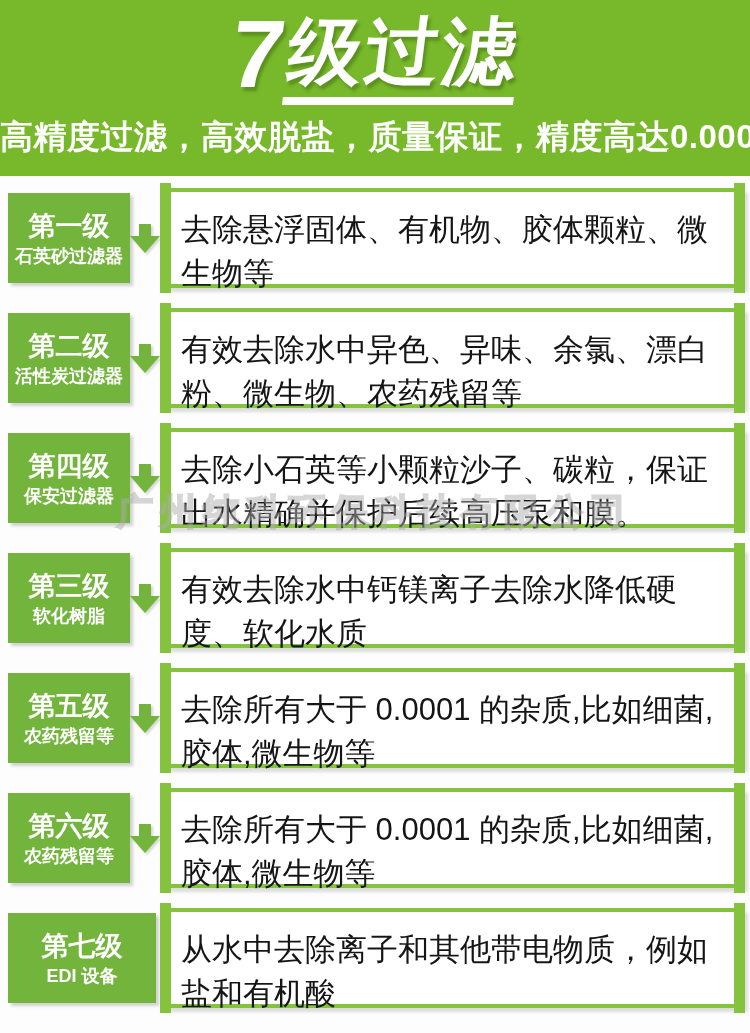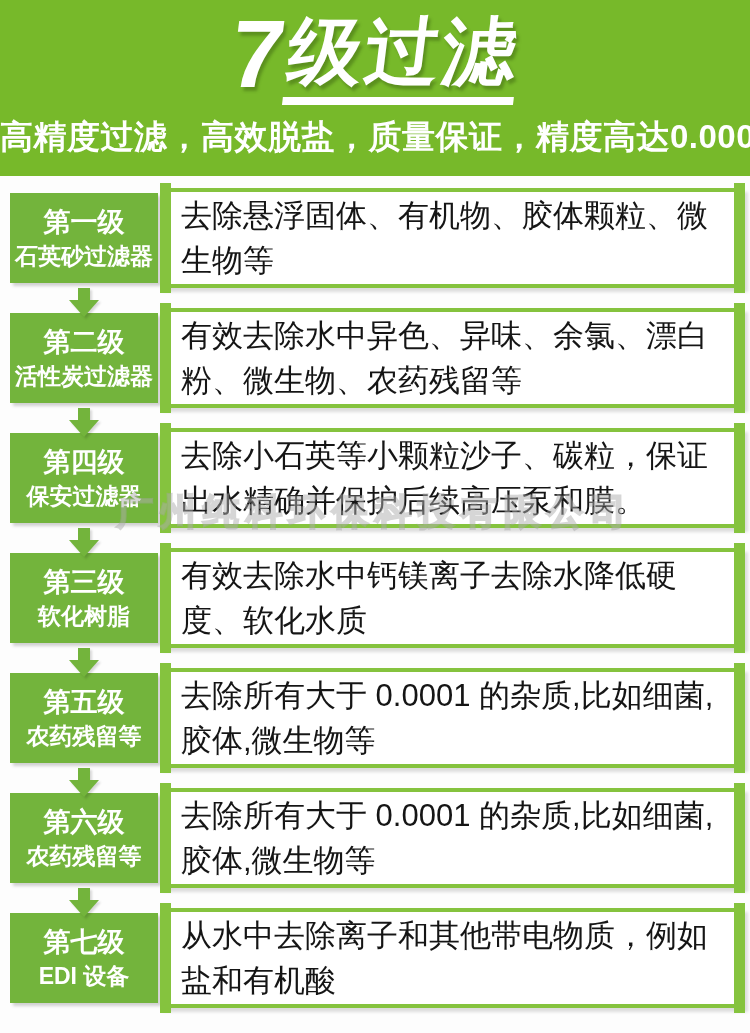--- a/index.html
+++ b/index.html
@@ -55,39 +55,39 @@
   }
   .row {
     height:120px;
     display:flex;
     align-items:flex-start;
   }
   .left-col {
     width:160px;
     flex:0 0 160px;
     display:flex;
-    flex-direction:column;
+    flex-direction:row;
     align-items:center;
     padding-left:8px;
   }
   .label-box {
     width:148px;
     height:90px;
     margin-top:5px;
     background:var(--box_green,#73b43c);
     color:#fff;
     display:flex;
     flex-direction:column;
     justify-content:center;
     align-items:center;
     text-align:center;
     box-shadow:3px 3px 3px rgba(0,0,0,0.18);
   }
   .label-level { font-size:27px; font-weight:bold; line-height:1.35; }
-  .label-name  { font-size:23px; font-weight:bold; line-height:1.35; white-space:nowrap; }
+  .label-name  { font-size:18px; font-weight:bold; line-height:1.35; white-space:nowrap; }
   .arrow {
     margin-top:5px;
     display:flex;
     flex-direction:column;
     align-items:center;
     filter:drop-shadow(2px 2px 1px rgba(0,0,0,0.15));
   }
   .arrow-stem { width:12px; height:12px; background:var(--box_green,#73b43c); }
   .arrow-head {
     width:0; height:0;
@@ -96,22 +96,22 @@
     border-top:17px solid var(--box_green,#73b43c);
   }
   .content-box {
     flex:1;
     margin-right:5px;
     position:relative;
     height:100px;
     background:#fff;
     border:4px solid var(--border_green,#85c33e);
     display:flex;
-    align-items:center;
-    padding:1px 16px 0 17px;
+    align-items:flex-start;
+    padding:16px 16px 0 17px;
     box-shadow:3px 4px 3px rgba(0,0,0,0.13);
   }
   .cap {
     position:absolute;
     top:-9px; bottom:-9px;
     width:11px;
     background:var(--border_green,#85c33e);
   }
   .cap-left  { left:-4px; }
   .cap-right { right:-4px; }

